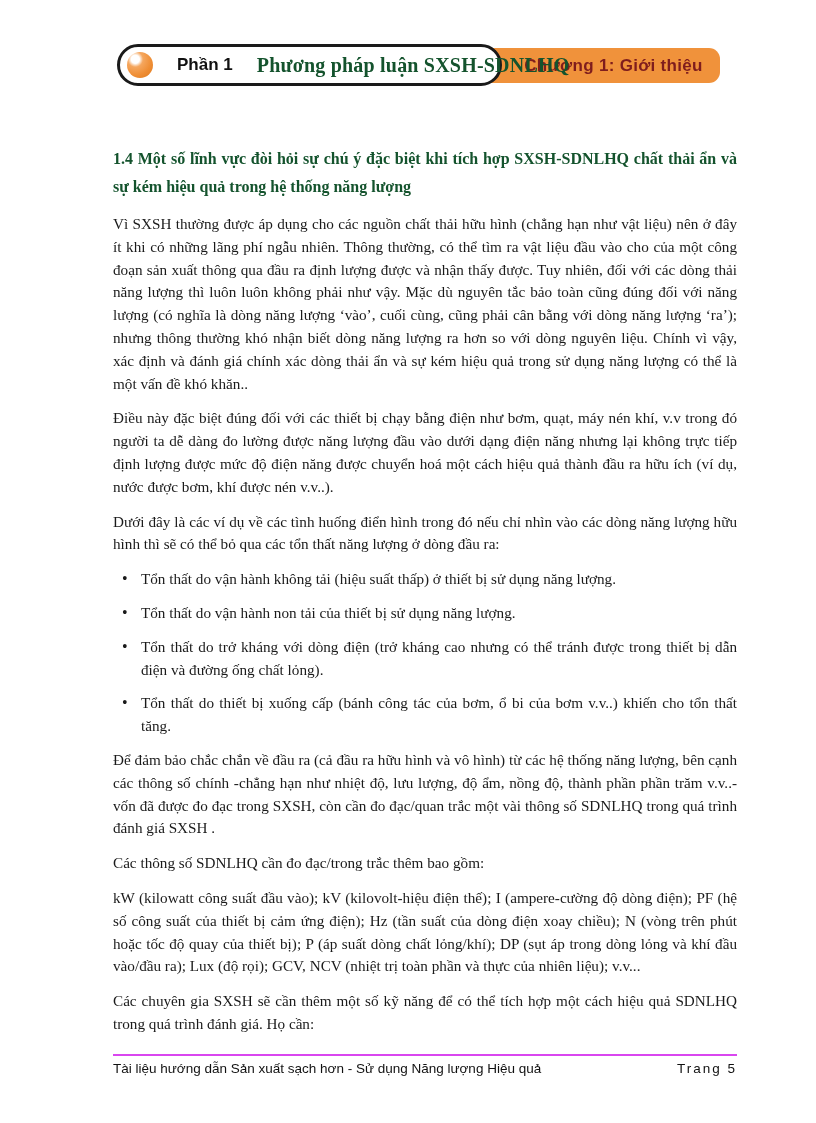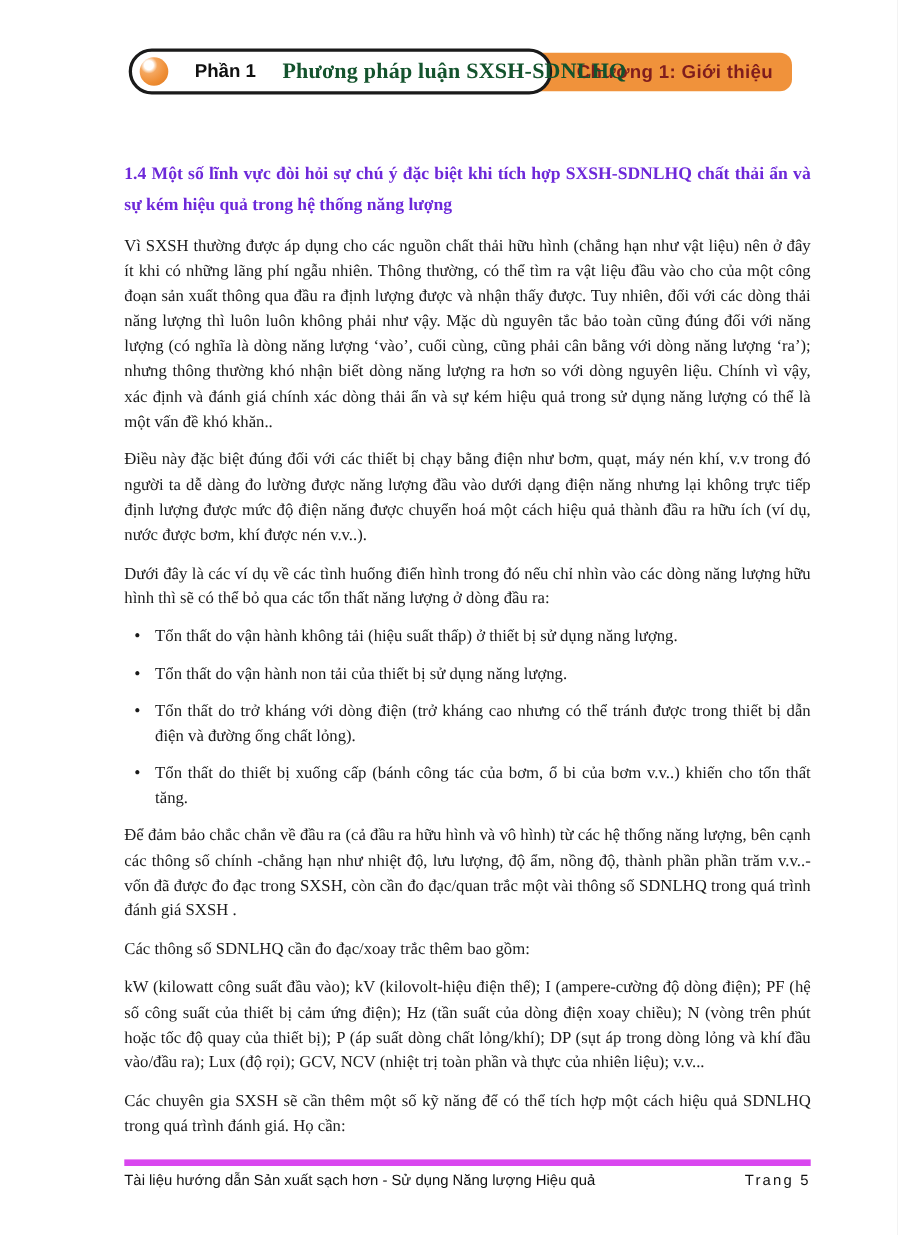--- a/index.html
+++ b/index.html
@@ -34,36 +34,36 @@
   .part-label { font-weight:bold; font-size:17px; color:#111111; white-space:nowrap; }
   .part-title { font-weight:bold; font-size:20px; color:#14532d; white-space:nowrap; letter-spacing:0.2px;font-family:Liberation Serif, serif; }
 
   
   .content {
     position:absolute; left:113px; top:145px; width:624px;
     font-size:15.2px; line-height:1.5; text-align:justify;
   }
   .section-heading {
     margin:0 0 13px 0; font-size:16px; line-height:1.72; font-weight:bold;
-    color:#6d28d9; text-align:justify;
+    color:#14532d; text-align:justify;
   }
   .content p { margin:0 0 12px 0; }
   ul.bullets { list-style:none; margin:4px 0 8px 0; padding:0; }
   ul.bullets li { position:relative; padding-left:28px; margin-bottom:11px; }
   ul.bullets li::before { content:"\2022"; position:absolute; left:9px; top:-1px; font-size:16px; }
   .subsection-heading {
     margin:6px 0 14px 0; font-size:15.8px; font-weight:bold; font-style:italic;
     text-align:left; color:#111;
   }
   .subsection-heading .sub-num { margin-right:16px; letter-spacing:1px; }
 
   
   .footer {
     position:absolute; left:113px; top:1054px; width:624px;
-    border-top:6px solid #d946ef; padding-top:5px; box-sizing:border-box;
+    border-top:2px solid #d946ef; padding-top:5px; box-sizing:border-box;
     display:flex; justify-content:space-between; align-items:center;
     font-family:"Liberation Sans", sans-serif; font-size:13.5px; color:#111111;
   }
   .footer .page-num { letter-spacing:2px; }
 </style>
 </head>
 <body>
 
 <div class="page">
 
@@ -87,21 +87,21 @@
 
     <ul class="bullets">
       <li><span>Tổn thất do vận hành không tải (hiệu suất thấp) ở thiết bị sử dụng năng lượng.</span></li>
       <li><span>Tổn thất do vận hành non tải của thiết bị sử dụng năng lượng.</span></li>
       <li><span>Tổn thất do trở kháng với dòng điện (trở kháng cao nhưng có thể tránh được trong thiết bị dẫn điện và đường ống chất lỏng).</span></li>
       <li><span>Tổn thất do thiết bị xuống cấp (bánh công tác của bơm, ổ bi của bơm v.v..) khiến cho tổn thất tăng.</span></li>
     </ul>
 
 
     <p>Để đảm bảo chắc chắn về đầu ra (cả đầu ra hữu hình và vô hình) từ các hệ thống năng lượng, bên cạnh các thông số chính -chẳng hạn như nhiệt độ, lưu lượng, độ ẩm, nồng độ, thành phần phần trăm v.v..-vốn đã được đo đạc trong SXSH, còn cần đo đạc/quan trắc một vài thông số SDNLHQ trong quá trình đánh giá SXSH .</p>
-    <p>Các thông số SDNLHQ cần đo đạc/xoay trắc thêm bao gồm:</p>
+    <p>Các thông số SDNLHQ cần đo đạc/trong trắc thêm bao gồm:</p>
     <p>kW (kilowatt công suất đầu vào); kV (kilovolt-hiệu điện thế); I (ampere-cường độ dòng điện); PF (hệ số công suất của thiết bị cảm ứng điện); Hz (tần suất của dòng điện xoay chiều); N (vòng trên phút hoặc tốc độ quay của thiết bị); P (áp suất dòng chất lỏng/khí); DP (sụt áp trong dòng lỏng và khí đầu vào/đầu ra); Lux (độ rọi); GCV, NCV (nhiệt trị toàn phần và thực của nhiên liệu); v.v...</p>
     <p>Các chuyên gia SXSH sẽ cần thêm một số kỹ năng để có thể tích hợp một cách hiệu quả SDNLHQ trong quá trình đánh giá. Họ cần:</p>
   </div>
 
   <div class="footer">
     <span>Tài liệu hướng dẫn Sản xuất sạch hơn - Sử dụng Năng lượng Hiệu quả</span>
     <span class="page-num">Trang 5</span>
   </div>
 
 </div>

